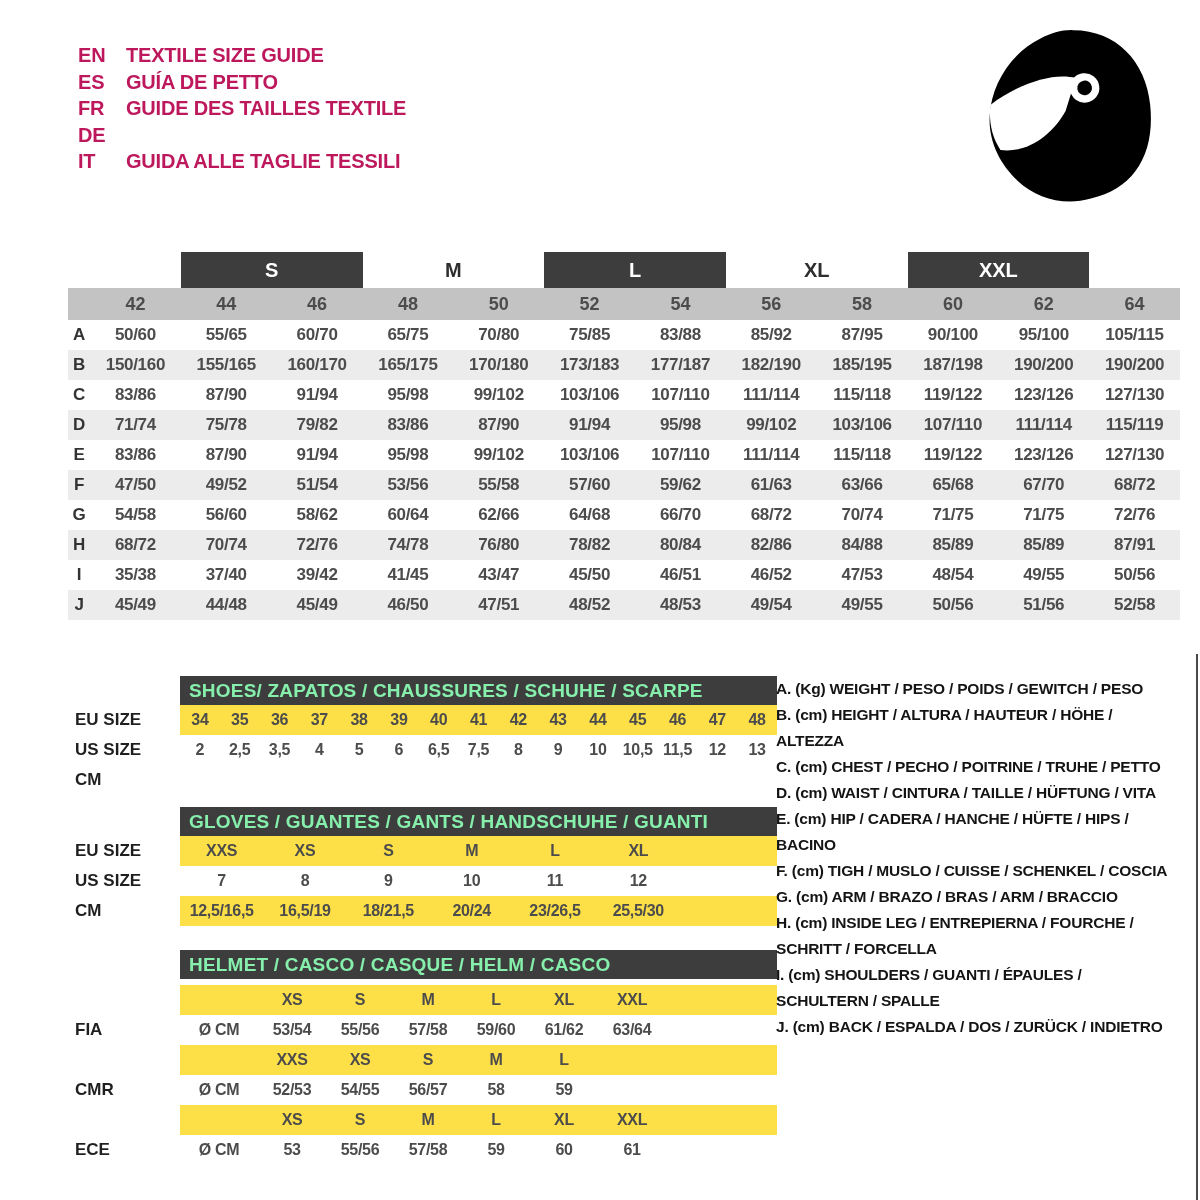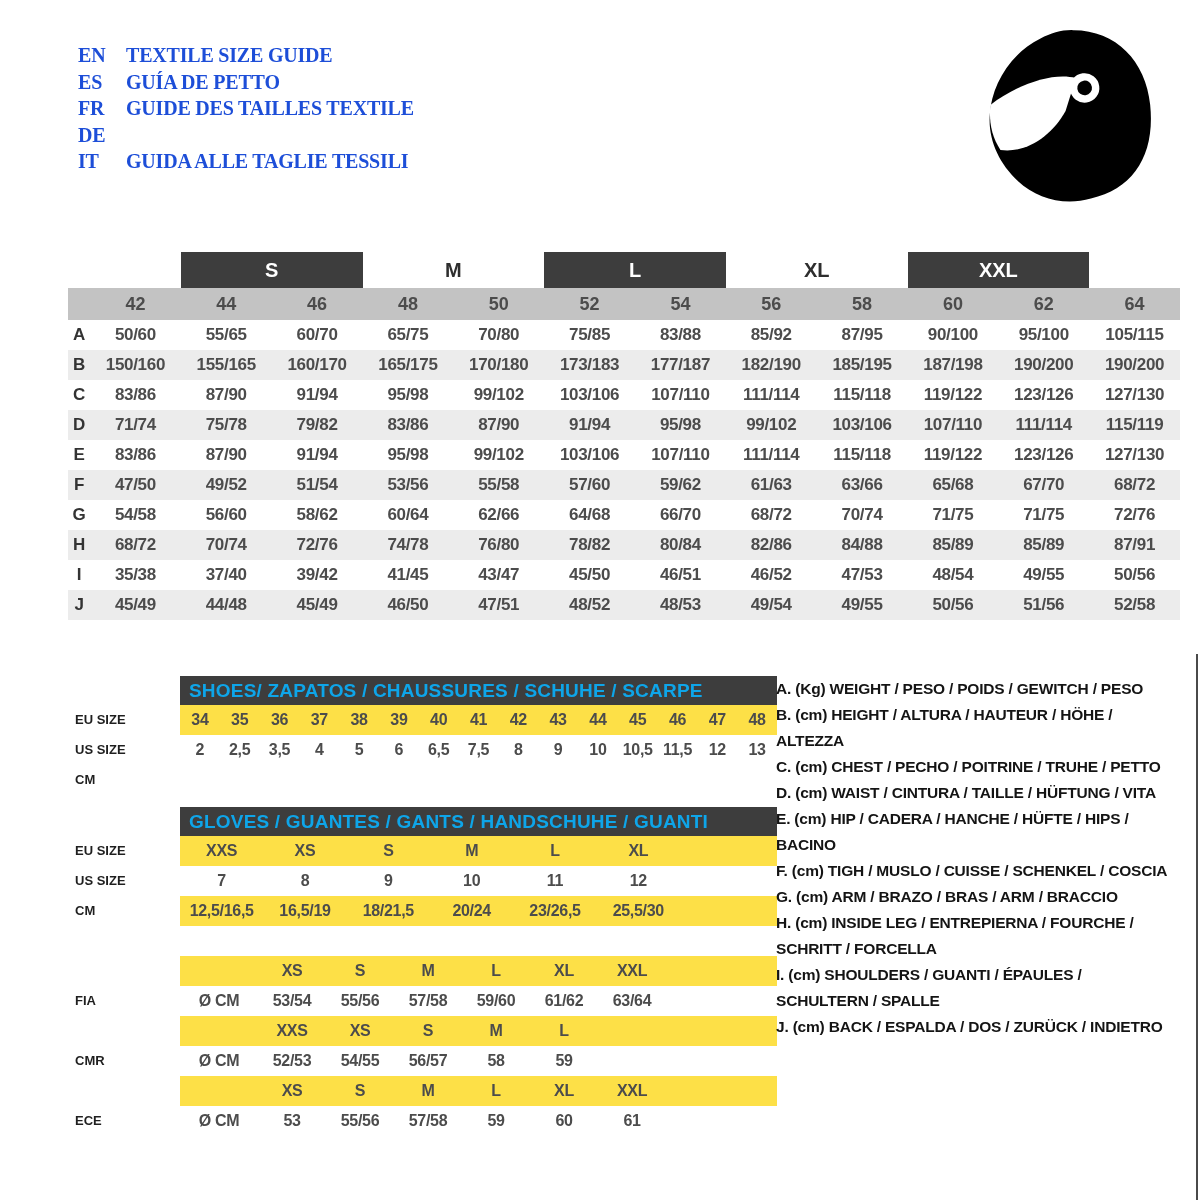--- a/index.html
+++ b/index.html
@@ -3,42 +3,42 @@
 <meta charset="utf-8">
 <style>
   html,body{margin:0;padding:0;}
   body{
     width:1200px;height:1200px;position:relative;background:#ffffff;
     font-family:"Liberation Sans","DejaVu Sans",sans-serif;font-weight:700;
     -webkit-font-smoothing:antialiased;overflow:hidden;
   }
   
   .lang-block{position:absolute;left:78px;top:42px;}
-  .lang-row{display:flex;line-height:26.5px;font-size:20px;color:#1d4ed8;letter-spacing:-0.2px;font-family:Liberation Serif, serif;}
+  .lang-row{display:flex;line-height:26.5px;font-size:20px;color:#be185d;letter-spacing:-0.2px;}
   .lang-code{width:48px;flex:0 0 48px;}
   
   .helmet-icon{position:absolute;left:978px;top:24px;width:184px;height:184px;}
   
   .main-table{position:absolute;left:68px;top:252px;width:1112px;}
   .grid13{display:grid;grid-template-columns:22px repeat(12,1fr);}
   .size-groups{height:36px;}
   .size-box{background:#3D3D3D;color:#ffffff;font-size:20px;text-align:center;line-height:36px;}
   .size-plain{color:#2e2e2e;font-size:20px;text-align:center;line-height:36px;}
   .num-band{height:32px;background:#C3C3C3;}
   .num-band .cell{font-size:18px;color:#4c4c4c;line-height:32px;text-align:center;}
   .mrow{height:30px;}
   .mrow.stripe{background:#ECECEC;}
   .mrow .cell{font-size:17px;color:#4c4c4c;line-height:30px;text-align:center;letter-spacing:-0.3px;}
   .mrow .rlabel{color:#333333;}
   
   .sections{position:absolute;left:75px;top:676px;width:702px;}
-  .secbar{margin-left:105px;height:29px;background:#3D3D3D;color:#0ea5e9;
+  .secbar{margin-left:105px;height:29px;background:#3D3D3D;color:#86efac;
           font-size:19px;line-height:29px;padding-left:9px;box-sizing:border-box;letter-spacing:0.2px;}
   .srow{display:flex;height:30px;}
-  .slabel{width:105px;flex:0 0 105px;font-size:13px;color:#1f1f1f;line-height:30px;}
+  .slabel{width:105px;flex:0 0 105px;font-size:17px;color:#1f1f1f;line-height:30px;}
   .scontent{width:597px;flex:0 0 597px;}
   .scontent.gray{background:#fde047;}
   .cells15{display:grid;grid-template-columns:repeat(15,1fr);}
   .gcells{width:500px;display:grid;grid-template-columns:repeat(6,1fr);}
   .hcells{display:grid;grid-template-columns:78px repeat(6,68px);}
   .scell{font-size:16px;color:#4c4c4c;line-height:30px;text-align:center;letter-spacing:-0.3px;}
   .shoes-block{margin-bottom:12px;}
   .gloves-block{margin-bottom:24px;}
   .helmet-gap{height:6px;}
   
@@ -347,20 +347,21 @@
               <div class="scell">18/21,5</div>
               <div class="scell">20/24</div>
               <div class="scell">23/26,5</div>
               <div class="scell">25,5/30</div>
             </div>
           </div>
         </div>
       </div>
   </div>
   <div class="helmet-block">
+    <div class="secbar">HELMET / CASCO / CASQUE / HELM / CASCO</div>
     <div class="helmet-gap"></div>
     <div id="helmet-rows">
         <div class="srow">
           <div class="slabel"></div>
           <div class="scontent gray">
             <div class="hcells">
               <div class="scell"></div>
               <div class="scell">XS</div>
               <div class="scell">S</div>
               <div class="scell">M</div>

